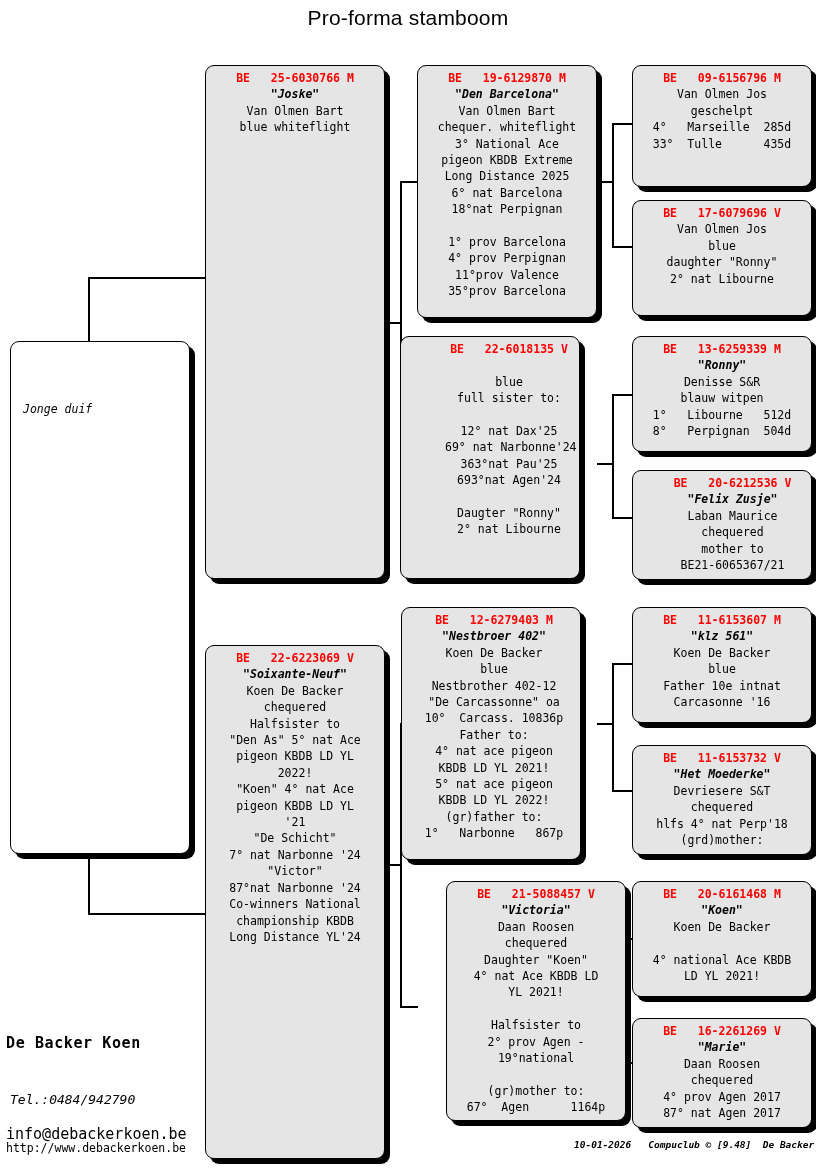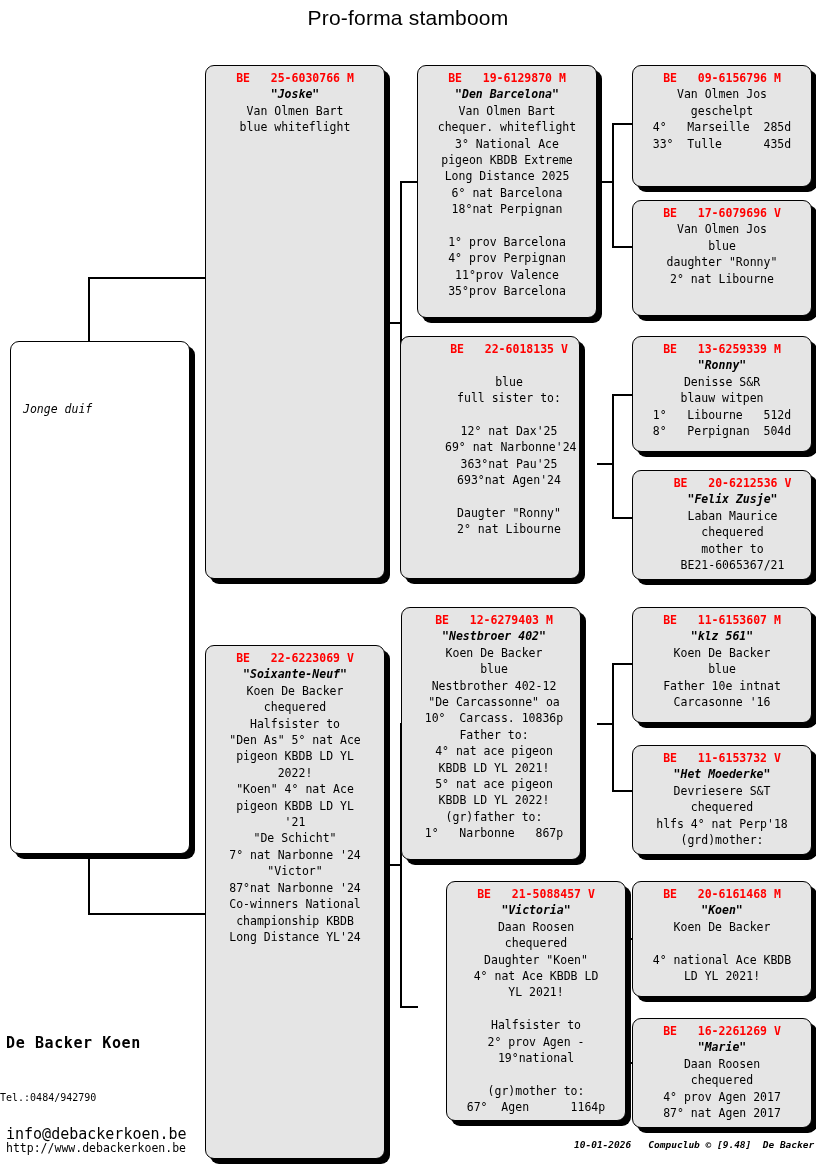--- a/index.html
+++ b/index.html
@@ -102,25 +102,26 @@
     left: 6px;
     top: 1034px;
     font-size: 15px;
     font-weight: bold;
     color: #000;
     letter-spacing: 0.6px;
     white-space: pre;
   }
   #tel-line {
     position: absolute;
-    left: 0;
+    left: 10px;
     top: 1092px;
-    font-size: 10px;
-    color: #000;
-    white-space: pre;
+    font-size: 13px;
+    color: #000;
+    white-space: pre;
+    font-style: italic;
   }
   #email-line {
     position: absolute;
     left: 6px;
     top: 1125px;
     font-size: 15px;
     color: #000;
     white-space: pre;
   }
   #web-line {

